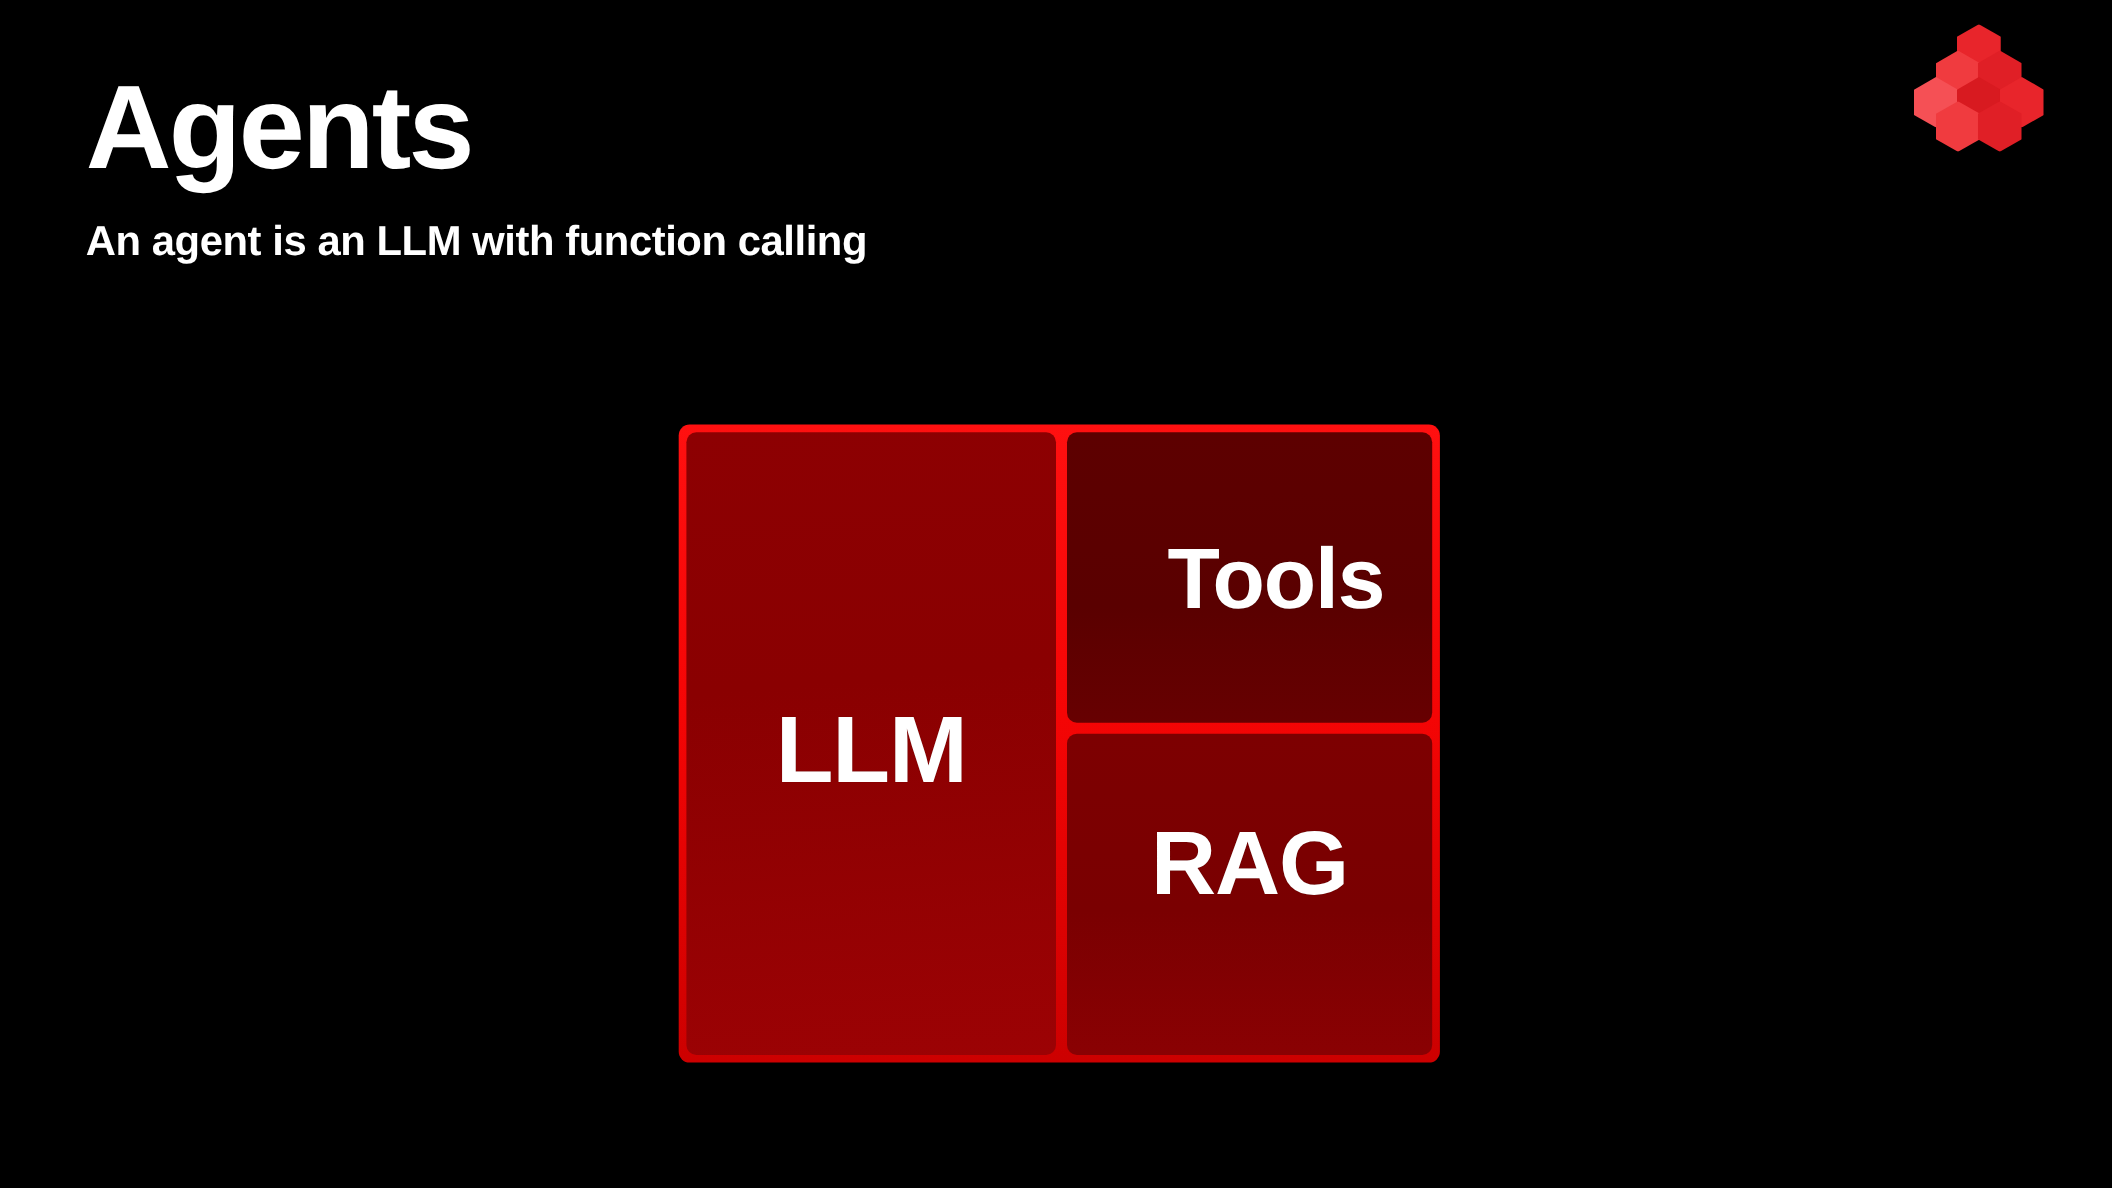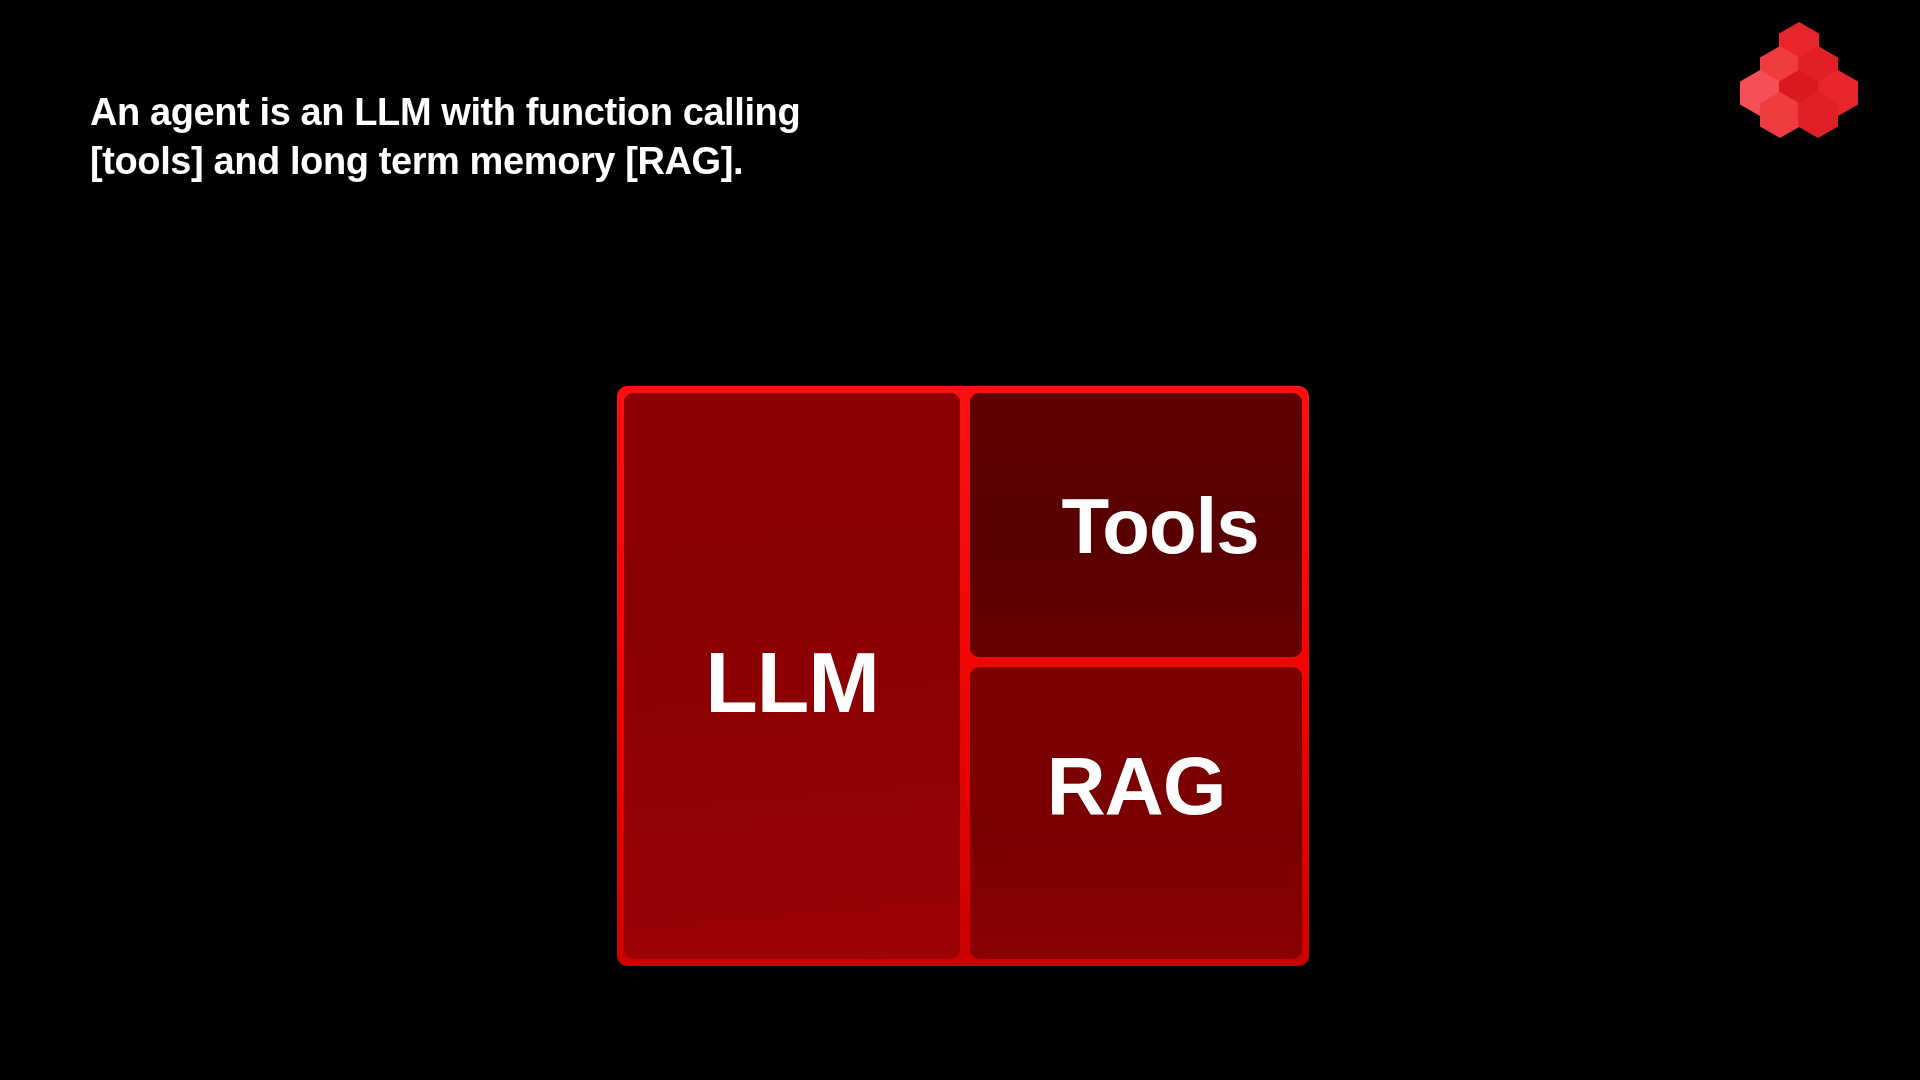--- a/index.html
+++ b/index.html
@@ -33,21 +33,21 @@
     font-size: 108px;
     line-height: 1.0;
     font-weight: 700;
     color: #ffffff;
     letter-spacing: -2.5px;
     margin: 0;
     white-space: nowrap;
   }
 
   .slide-subtitle {
-    margin: 12px;
+    margin: 0;
     margin-top: 26px;
     font-size: 38px;
     line-height: 1.28;
     font-weight: 700;
     color: #ffffff;
     letter-spacing: -0.4px;
   }
   .subtitle-line { display: block; }
 
   
@@ -132,23 +132,23 @@
   .label-llm   { font-size: 86px; margin-top: 12px; }
   .label-tools { font-size: 78px; }
   .label-rag   { font-size: 82px; }
 </style>
 </head>
 <body>
 
 <div class="slide">
 
   <div class="text-block">
+    <h1 class="slide-title">Agents</h1>
     <p class="slide-subtitle">
       <span class="subtitle-line">An agent is an LLM with function calling</span>
-      <span class="subtitle-line">[tools] and long term memory [RAG].</span>
     </p>
   </div>
 
   <div class="logo" id="logo">
       <div class="hex" style="background: rgb(232, 37, 43); left: 39px; top: 0px;"></div>
       <div class="hex" style="background: rgb(240, 59, 63); left: 20px; top: 24px;"></div>
       <div class="hex" style="background: rgb(224, 31, 38); left: 58px; top: 24px;"></div>
       <div class="hex" style="background: rgb(245, 80, 85); left: 0px; top: 48px;"></div>
       <div class="hex" style="background: rgb(216, 26, 32); left: 39px; top: 48px;"></div>
       <div class="hex" style="background: rgb(232, 37, 43); left: 78px; top: 48px;"></div>

